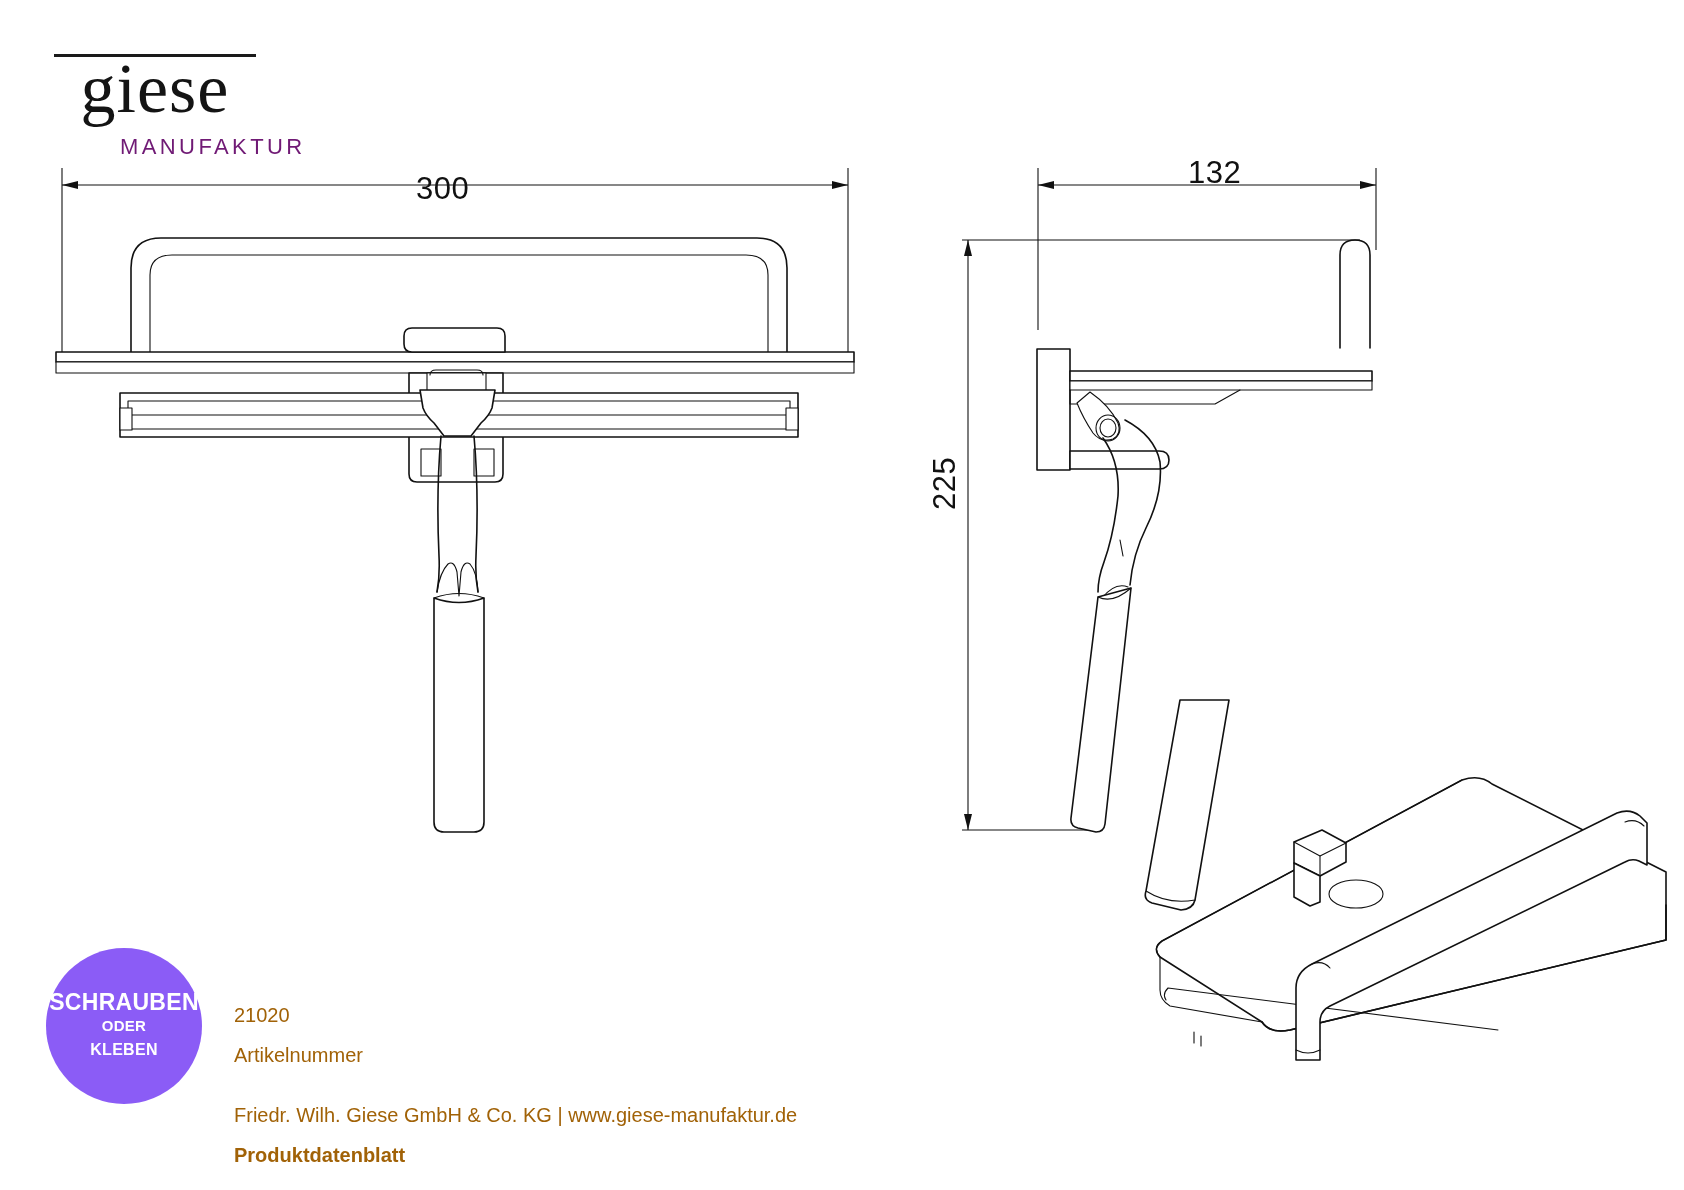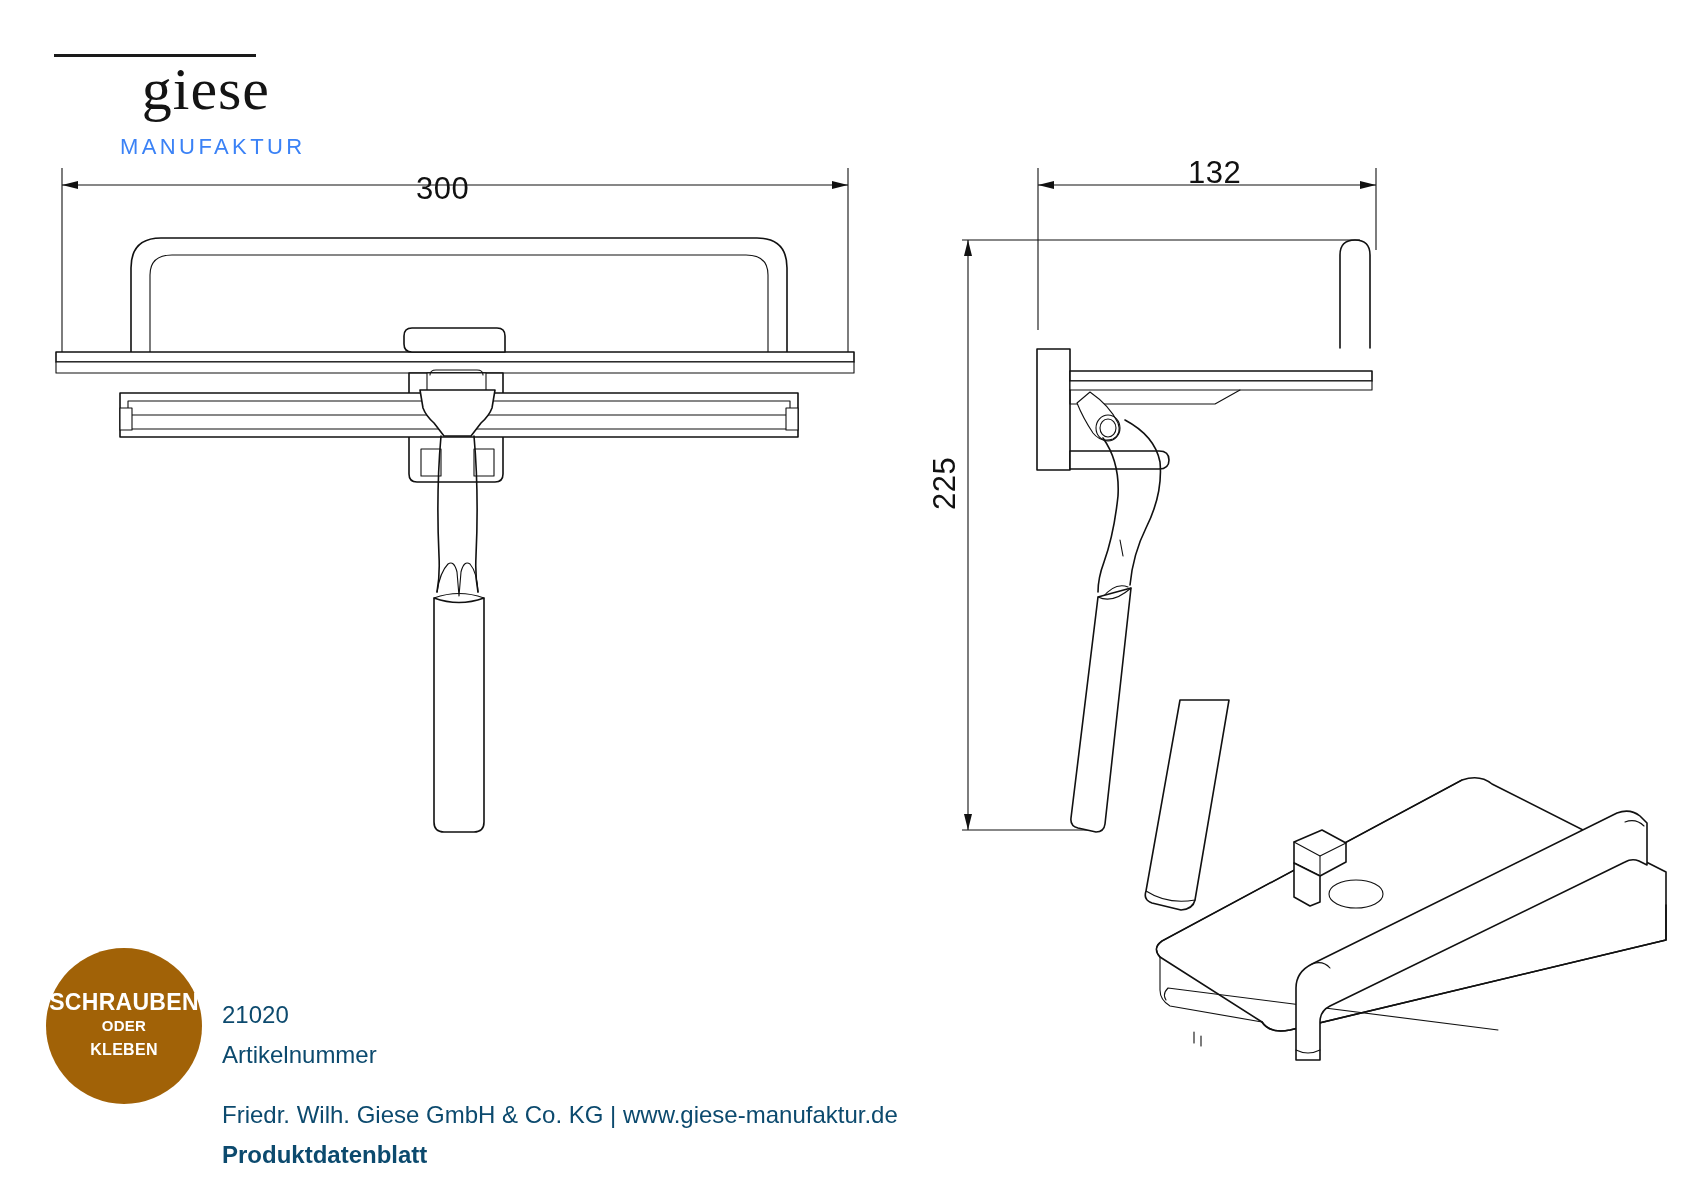--- a/index.html
+++ b/index.html
@@ -31,34 +31,34 @@
     width: 202px;
     height: 3px;
     background: #1a1a1a;
   }
   #logo .logo-word {
     position: absolute;
     left: 0px;
     top: 8px;
     width: 230px;
     font-family: "Liberation Serif", serif;
-    font-size: 60px;
+    font-size: 70px;
     line-height: 86px;
     letter-spacing: 1px;
     color: #141414;
-    text-align: right;
+    text-align: center;
   }
   #logo .logo-sub {
     position: absolute;
     left: 80px;
     top: 96px;
     font-family: "Liberation Sans", sans-serif;
     font-size: 22px;
     letter-spacing: 3.4px;
-    color: #3b82f6;
+    color: #701a75;
   }
 
   
   #drawing {
     position: absolute;
     left: 0;
     top: 0;
     width: 1684px;
     height: 1190px;
     pointer-events: none;
@@ -114,21 +114,21 @@
   }
 
   
   #badge {
     position: absolute;
     left: 46px;
     top: 948px;
     width: 156px;
     height: 156px;
     border-radius: 50%;
-    background: #a16207;
+    background: #8b5cf6;
     display: flex;
     flex-direction: column;
     align-items: center;
     justify-content: center;
     color: #ffffff;
     text-align: left;
   }
   #badge .b1 {
     font-size: 23px;
     font-weight: bold;
@@ -148,24 +148,25 @@
     line-height: 26px;
   }
 
   #footer-text {
     position: absolute;
     left: 222px;
     top: 995px;
     width: 1100px;
   }
   #footer-text .ft-line {
-    font-size: 24px;
+    font-size: 20px;
     line-height: 40px;
-    color: #0c4a6e;
+    color: #a16207;
     white-space: nowrap;
+    margin-left: 12px;
   }
   #footer-text .ft-gap {
     height: 20px;
   }
   #footer-text .ft-bold {
     font-weight: bold;
   }
 </style>
 </head>
 <body>

